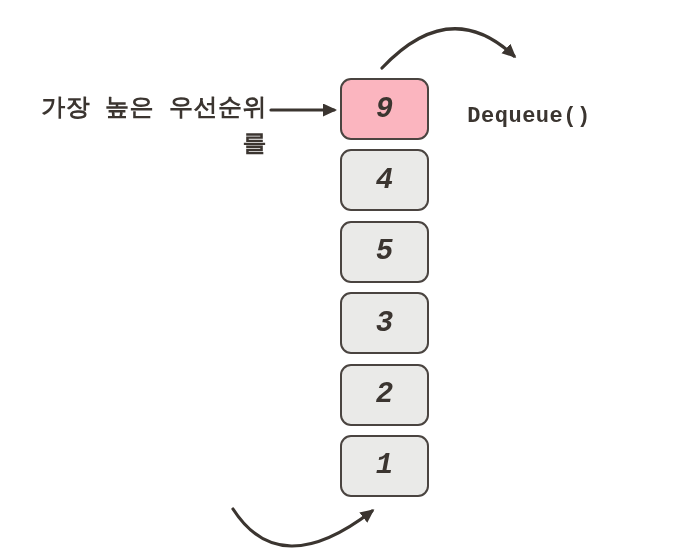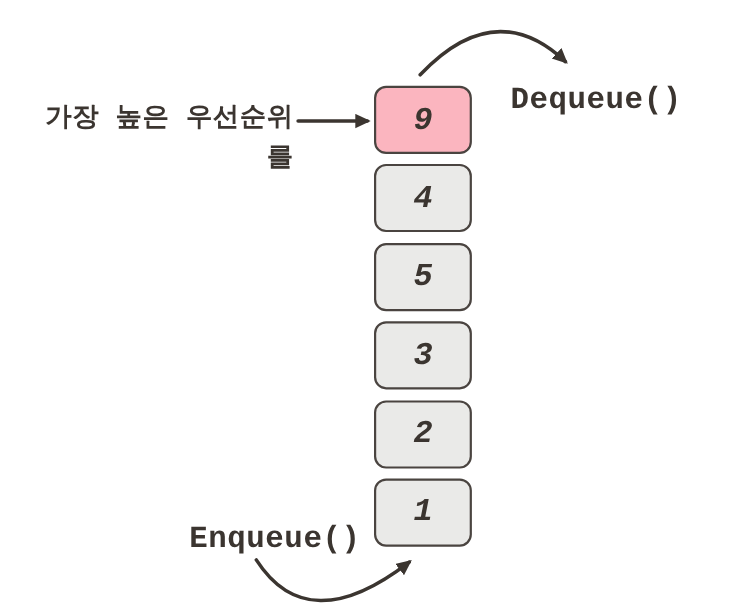--- a/index.html
+++ b/index.html
@@ -41,24 +41,25 @@
     text-align: right;
     font-size: 24px;
     font-weight: bold;
     line-height: 36px;
     letter-spacing: 0.5px;
   }
   .func-label {
     position: absolute;
     width: 130px;
     text-align: center;
-    font-size: 28px;
+    font-size: 22px;
     font-weight: bold;
     letter-spacing: 0.5px;
     white-space: nowrap;
+    margin-top: 28px;
   }
   .dequeue-label {
     left: 464px;
     top: 76px;
   }
   .enqueue-label {
     left: 172px;
     top: 475px;
   }
   .stack {
@@ -103,21 +104,20 @@
     <path class="arrow-line" d="M 271 110 L 334 110" marker-end="url(#arrowhead)"></path>
     <path class="arrow-line" d="M 233 509 Q 280 582 372 511" marker-end="url(#arrowhead)"></path>
   </svg>
 
   <div class="note">
     <div>가장 높은 우선순위를</div>
   </div>
 
   <div class="func-label dequeue-label">Dequeue()</div>
 
-  <div class="func-label enqueue-label">Enqueue()</div>
 
   <div class="stack">
     <div class="cell highlight">
       <span>9</span>
     </div>
     <div class="cell">
       <span>4</span>
     </div>
     <div class="cell">
       <span>5</span>

